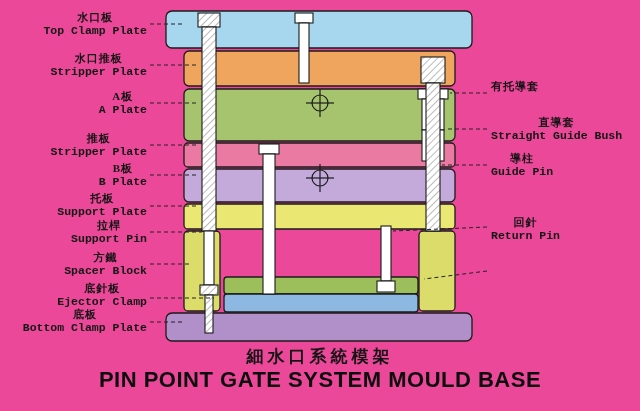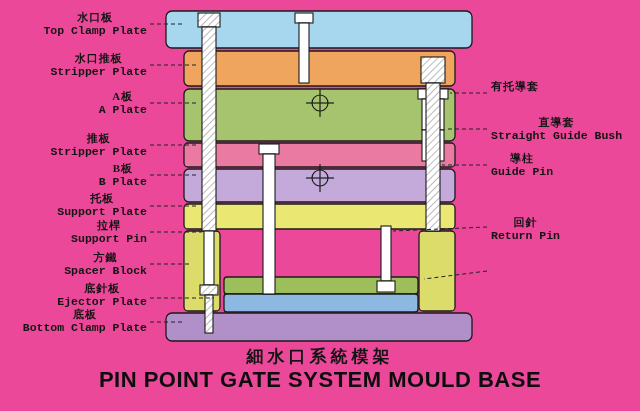--- a/index.html
+++ b/index.html
@@ -129,21 +129,21 @@
   <div class="lbl" style="right:493px;top:251px">
     <div class="cn">方鐵</div>
     <div class="en">Spacer Block</div>
   </div>
   <div class="lbl" style="right:493px;top:219px">
     <div class="cn">拉桿</div>
     <div class="en">Support Pin</div>
   </div>
   <div class="lbl" style="right:493px;top:282px">
     <div class="cn">底針板</div>
-    <div class="en">Ejector Plate</div>
+    <div class="en">Ejector Clamp</div>
   </div>
   <div class="lbl" style="right:493px;top:308px">
     <div class="cn">底板</div>
     <div class="en">Bottom Clamp Plate</div>
   </div>
 
   <div class="lbl" style="left:491px;top:80px">
     <div class="cn">有托導套</div>
   </div>
   <div class="lbl" style="left:491px;top:116px">

